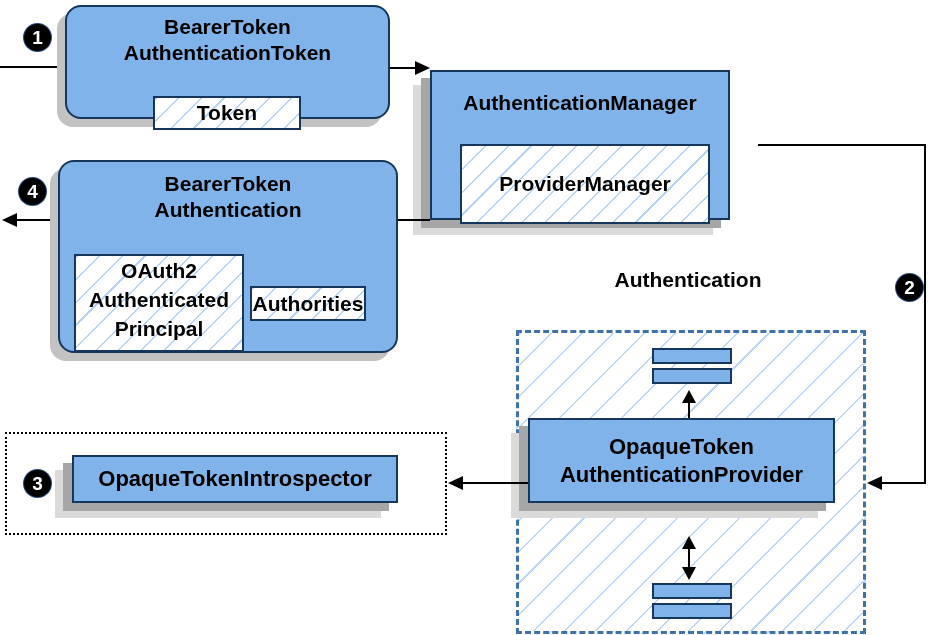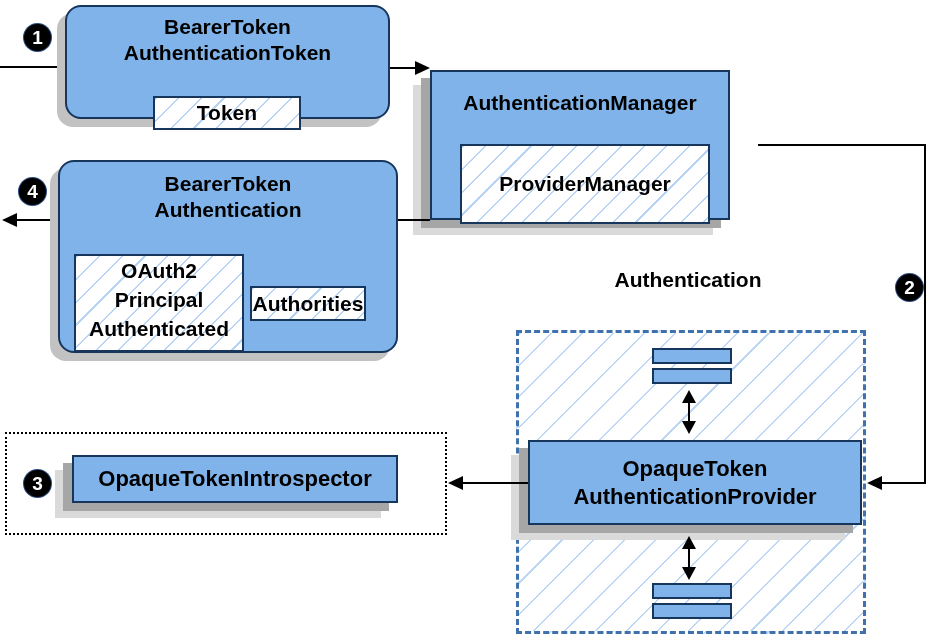--- a/index.html
+++ b/index.html
@@ -82,40 +82,40 @@
 
   <div class="hline" style="left:398px;top:219px;width:32px;"></div>
 
   <div class="node rounded" style="left:58px;top:160px;width:340px;height:193px;">
     <div class="title" style="padding-top:9px;">
       <div>BearerToken</div>
       <div>Authentication</div>
     </div>
     <div class="hatch" style="left:14px;top:75px;width:170px;height:98px;font-size:21px;line-height:29px;">
       <div>OAuth2</div>
+      <div>Authenticated</div>
       <div>Principal</div>
-      <div>Authenticated</div>
     </div>
     <div class="hatch" style="left:190px;top:107px;width:116px;height:35px;font-size:21px;line-height:31px;">Authorities</div>
   </div>
 
   <div class="free-label" style="left:540px;top:266px;width:296px;">
     <div>Authentication</div>
   </div>
 
   <div class="dashed-container" style="left:516px;top:330px;width:350px;height:304px;"></div>
 
   <div class="bar" style="left:652px;top:348px;"></div>
   <div class="bar" style="left:652px;top:368px;"></div>
 
   <div class="arrow-head head-up" style="left:682px;top:390px;"></div>
   <div class="vline" style="left:688px;top:400px;height:24px;"></div>
   <div class="arrow-head head-down" style="left:682px;top:421px;"></div>
 
-  <div class="node rectsh" style="left:528px;top:440px;width:334px;height:85px;">
+  <div class="node rectsh" style="left:528px;top:418px;width:307px;height:85px;">
     <div class="title" style="padding-top:13px;font-size:22px;line-height:28px;">
       <div>OpaqueToken</div>
       <div>AuthenticationProvider</div>
     </div>
   </div>
 
   <div class="arrow-head head-up" style="left:682px;top:536px;"></div>
   <div class="vline" style="left:688px;top:546px;height:24px;"></div>
   <div class="arrow-head head-down" style="left:682px;top:567px;"></div>
 

